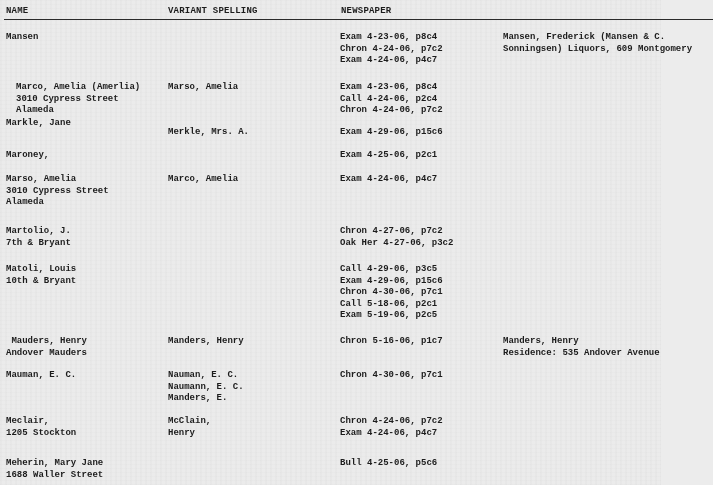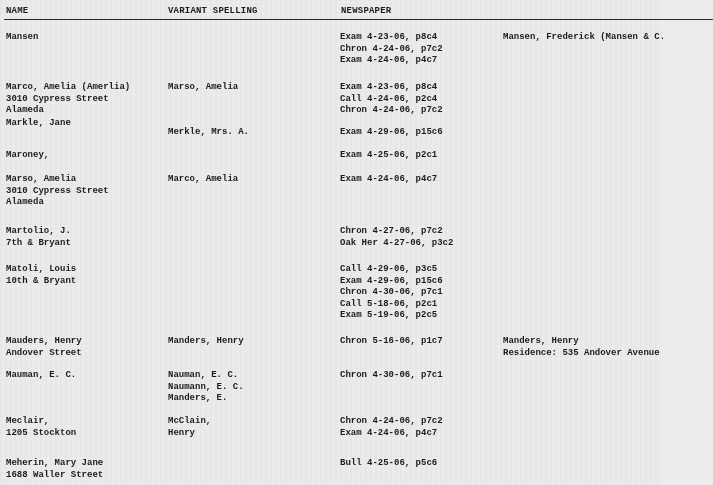--- a/index.html
+++ b/index.html
@@ -49,22 +49,23 @@
         <div>Mansen</div>
       </div>
       <div class="cell c-var" style="top: 32px;"></div>
       <div class="cell c-news" style="top: 32px;">
         <div>Exam 4-23-06, p8c4</div>
         <div>Chron 4-24-06, p7c2</div>
         <div>Exam 4-24-06, p4c7</div>
       </div>
       <div class="cell c-list" style="top: 32px;">
         <div>Mansen, Frederick (Mansen &amp; C.</div>
+        <div>Sonningsen) Liquors, 609 Montgomery</div>
       </div>
-      <div class="cell c-name" style="top: 82px;">
+      <div class="cell c-name" style="top: 82px; margin-left: 10px;">
         <div>Marco, Amelia (Amerlia)</div>
         <div>3010 Cypress Street</div>
         <div>Alameda</div>
       </div>
       <div class="cell c-var" style="top: 82px;">
         <div>Marso, Amelia</div>
       </div>
       <div class="cell c-news" style="top: 82px;">
         <div>Exam 4-23-06, p8c4</div>
         <div>Call 4-24-06, p2c4</div>
@@ -119,21 +120,21 @@
       <div class="cell c-news" style="top: 264px;">
         <div>Call 4-29-06, p3c5</div>
         <div>Exam 4-29-06, p15c6</div>
         <div>Chron 4-30-06, p7c1</div>
         <div>Call 5-18-06, p2c1</div>
         <div>Exam 5-19-06, p2c5</div>
       </div>
       <div class="cell c-list" style="top: 264px;"></div>
       <div class="cell c-name" style="top: 336px; text-align: right;">
         <div>Mauders, Henry</div>
-        <div>Andover Street</div>
+        <div>Andover Mauders</div>
       </div>
       <div class="cell c-var" style="top: 336px;">
         <div>Manders, Henry</div>
       </div>
       <div class="cell c-news" style="top: 336px;">
         <div>Chron 5-16-06, p1c7</div>
       </div>
       <div class="cell c-list" style="top: 336px;">
         <div>Manders, Henry</div>
         <div>Residence:  535 Andover Avenue</div>

